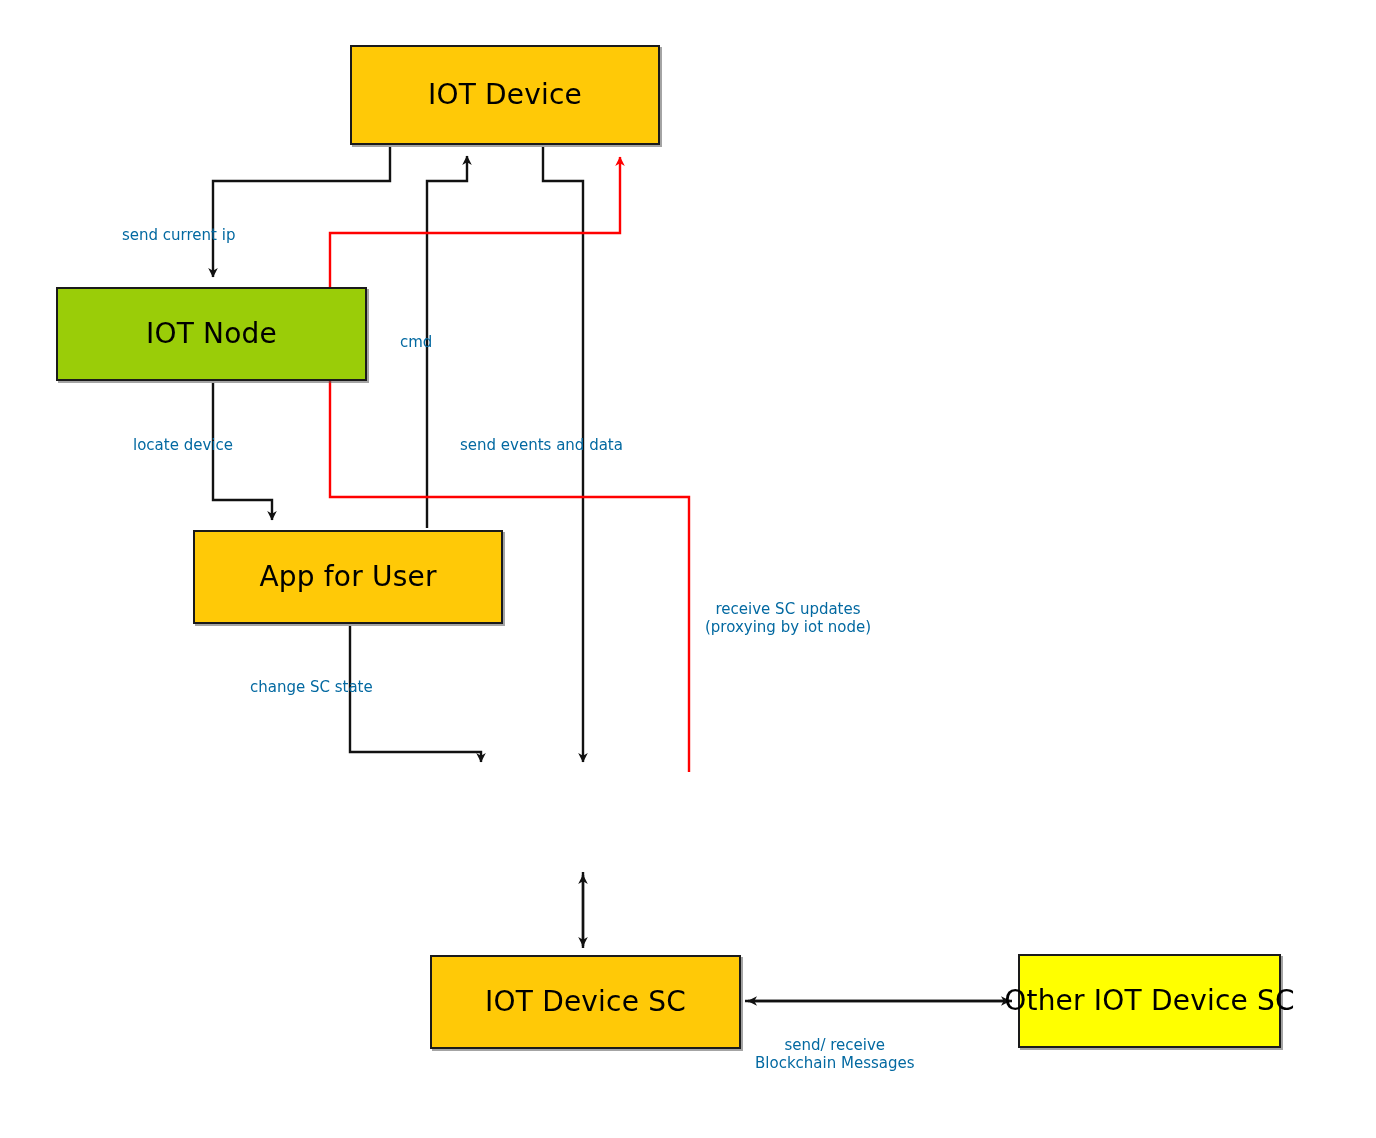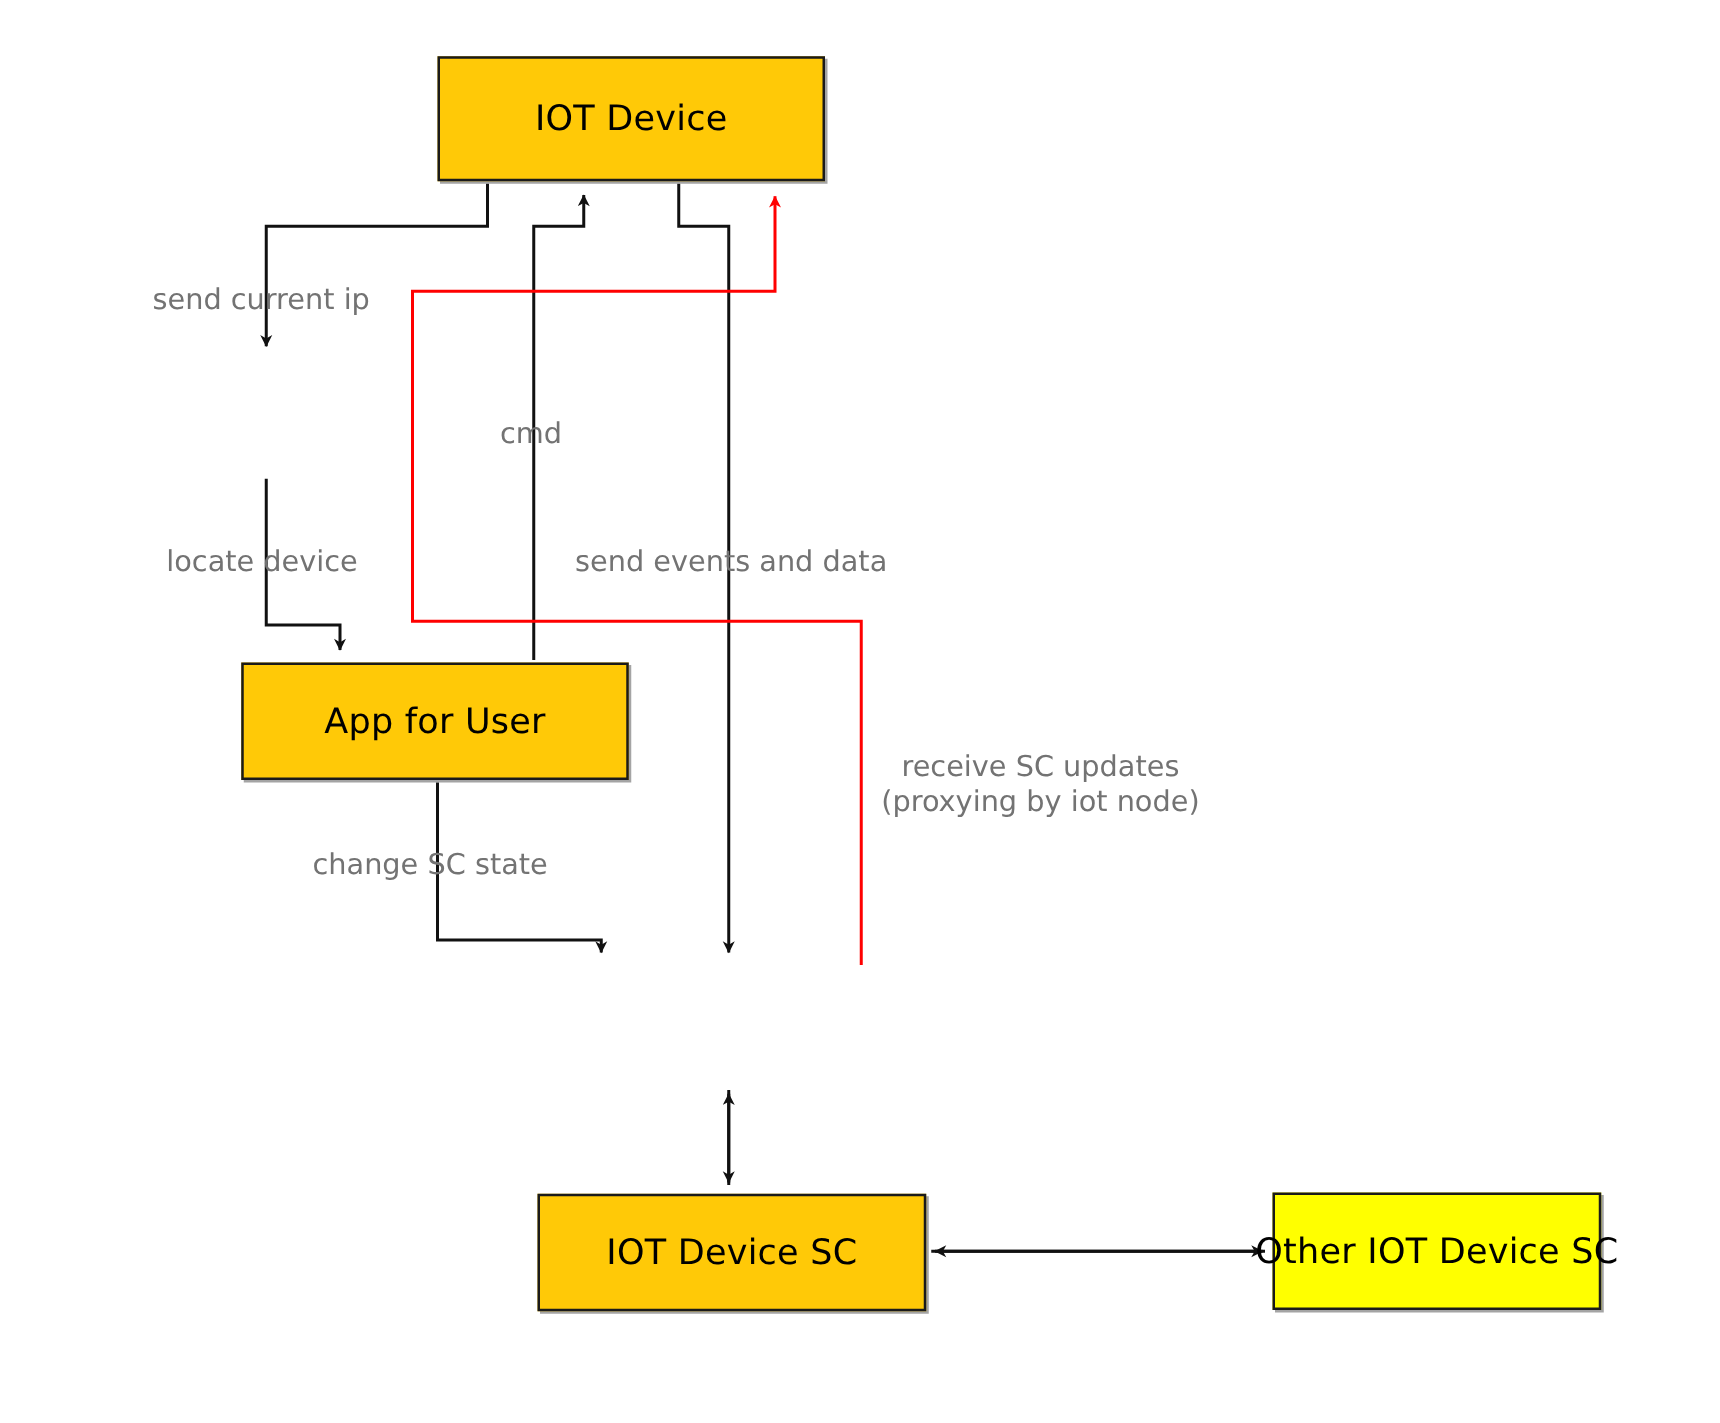--- a/index.html
+++ b/index.html
@@ -36,22 +36,22 @@
   .node-label {
     font-size: 28px;
     color: #000000;
     letter-spacing: 0.2px;
     text-align: center;
     line-height: 1.1;
     white-space: nowrap;
   }
   .edge-label {
     position: absolute;
-    font-size: 23px;
-    color: #737373;
+    font-size: 15px;
+    color: #0369a1;
     z-index: 4;
     white-space: pre;
     line-height: 1.22;
     background: transparent;
   }
   .edge-label.center { text-align: center; }
 </style>
 </head>
 <body>
 
@@ -99,20 +99,23 @@
     <g>
       <path d="M1012,1001 L748,1001" fill="none" stroke="#111111" stroke-width="2.4" marker-end="url(#arrowBlack)"></path>
       <path d="M745,1001 L1010,1001" fill="none" stroke="#111111" stroke-width="2.4" marker-end="url(#arrowBlack)"></path>
     </g>
   </svg>
 
   <div class="node" style="left:350px; top:45px; width:310px; height:100px; background:#FFC907;">
     <span class="node-label">IOT Device</span>
   </div>
 
+  <div class="node" style="left:56px; top:287px; width:311px; height:94px; background:#9ACD08;">
+    <span class="node-label">IOT Node</span>
+  </div>
 
   <div class="node" style="left:193px; top:530px; width:310px; height:94px; background:#FFC907;">
     <span class="node-label">App for User</span>
   </div>
 
 
   <div class="node" style="left:430px; top:955px; width:311px; height:94px; background:#FFC907;">
     <span class="node-label">IOT Device SC</span>
   </div>
 
@@ -126,14 +129,16 @@
 
   <div class="edge-label" style="left:133px; top:436px;">locate device</div>
 
   <div class="edge-label" style="left:460px; top:436px;">send events and data</div>
 
   <div class="edge-label center" style="left:705px; top:600px;">receive SC updates
 (proxying by iot node)</div>
 
   <div class="edge-label" style="left:250px; top:678px;">change SC state</div>
 
+  <div class="edge-label center" style="left:755px; top:1036px;">send/ receive
+Blockchain Messages</div>
 
 </div>
 
 </body></html>

